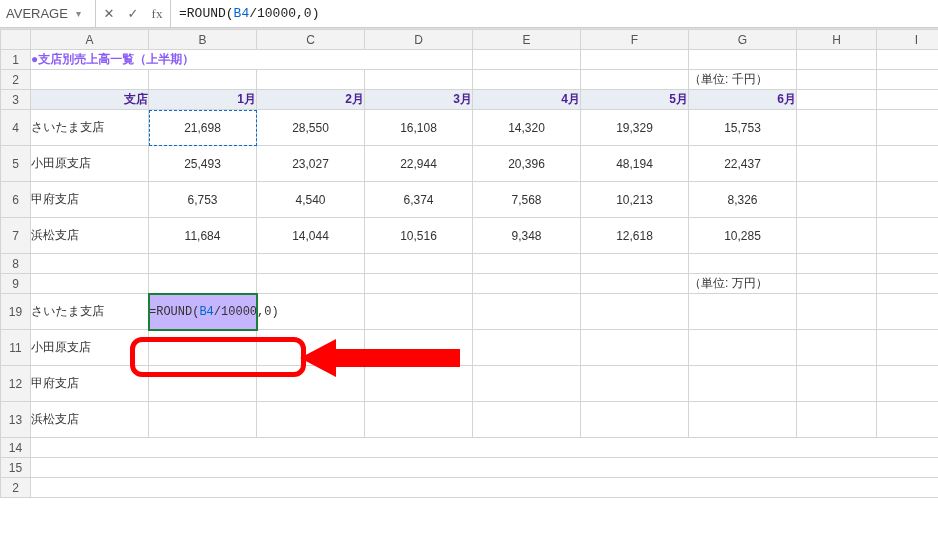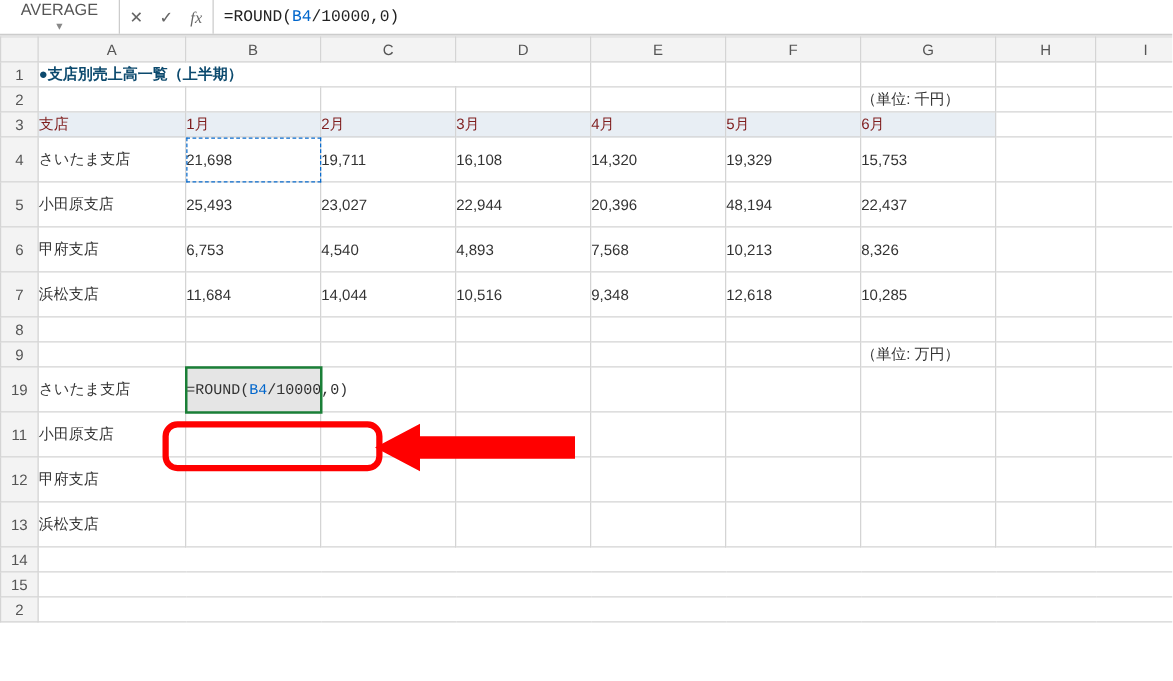--- a/index.html
+++ b/index.html
@@ -20,40 +20,39 @@
   }
   .name-box {
     width: 96px;
     height: 100%;
     border-right: 1px solid #ccc;
     display: flex;
     align-items: center;
     padding: 0 6px;
     font-size: 13px;
     color: #555;
-    flex-direction: column;
   }
   .name-box span { flex: 1; }
   .name-box .dd {
     width: 14px;
     text-align: center;
     color: #888;
     font-size: 10px;
   }
   .fb-icons {
     display: flex;
     align-items: center;
     height: 100%;
     padding: 0 6px;
     gap: 10px;
     border-right: 1px solid #ccc;
     color: #666;
   }
   .fb-icons .icon { width: 14px; text-align: center; cursor: pointer; }
-  .fx { font-style: italic; font-family: "Times New Roman", serif; }
+  .fx { font-family: "Times New Roman", serif; }
   .formula-input {
     flex: 1;
     padding: 0 8px;
     font-family: Consolas, "Courier New", monospace;
     font-size: 13px;
     color: #222;
     display: flex;
     align-items: center;
     outline: none;
   }
@@ -97,50 +96,50 @@
     background: #f3f3f3;
     width: 30px;
     border-top: none;
     border-left: none;
   }
   .colA { width: 118px; }
   .colB, .colC, .colD, .colE, .colF, .colG { width: 108px; }
   .colH, .colI { width: 80px; }
 
   td.cell { padding: 2px 4px; height: 30px; }
-  td.cell.right { text-align: left; }
+  td.cell.right { text-align: center; }
   td.cell.left  { text-align: left; }
   td.cell.center{ text-align: left; }
 
   
   .title-cell {
     font-weight: bold;
     font-size: 14px;
-    color: #0c4a6e;
+    color: #8b5cf6;
   }
   
   tr.header-row td.cell {
     background: #e8eef4;
-    text-align: left;
-    font-weight: normal;
-    color: #7f1d1d;
+    text-align: right;
+    font-weight: bold;
+    color: #4c1d95;
   }
   tr.data-row td.cell { height: 36px; }
   tr.thin td.cell, tr.thin th.row-head { height: 20px; }
 
   
   .sel-dashed {
     outline: 1px dashed #0a6cce;
     outline-offset: -1px;
   }
   
   .edit-cell {
     outline: 2px solid #1a7f37;
     outline-offset: -1px;
-    background: #e5e5e5;
+    background: #c4b5fd;
     white-space: nowrap;
     font-family: Consolas, "Courier New", monospace;
     font-size: 13px;
     position: relative;
     overflow: visible;
   }
   .edit-cell .ref-blue { color: #0066cc; }
 
   
   .callout {
@@ -236,21 +235,21 @@
     <td class="cell">5月</td>
     <td class="cell">6月</td>
     <td class="cell" style="background:#fff"></td>
     <td class="cell" style="background:#fff"></td>
   </tr>
 
   <tr class="data-row">
     <th class="row-head">4</th>
     <td class="cell left">さいたま支店</td>
     <td class="cell right sel-dashed">21,698</td>
-    <td class="cell right">19,711</td>
+    <td class="cell right">28,550</td>
     <td class="cell right">16,108</td>
     <td class="cell right">14,320</td>
     <td class="cell right">19,329</td>
     <td class="cell right">15,753</td>
     <td class="cell"></td>
     <td class="cell"></td>
   </tr>
   <tr class="data-row">
     <th class="row-head">5</th>
     <td class="cell left">小田原支店</td>
@@ -261,21 +260,21 @@
     <td class="cell right">48,194</td>
     <td class="cell right">22,437</td>
     <td class="cell"></td>
     <td class="cell"></td>
   </tr>
   <tr class="data-row">
     <th class="row-head">6</th>
     <td class="cell left">甲府支店</td>
     <td class="cell right">6,753</td>
     <td class="cell right">4,540</td>
-    <td class="cell right">4,893</td>
+    <td class="cell right">6,374</td>
     <td class="cell right">7,568</td>
     <td class="cell right">10,213</td>
     <td class="cell right">8,326</td>
     <td class="cell"></td>
     <td class="cell"></td>
   </tr>
   <tr class="data-row">
     <th class="row-head">7</th>
     <td class="cell left">浜松支店</td>
     <td class="cell right">11,684</td>

